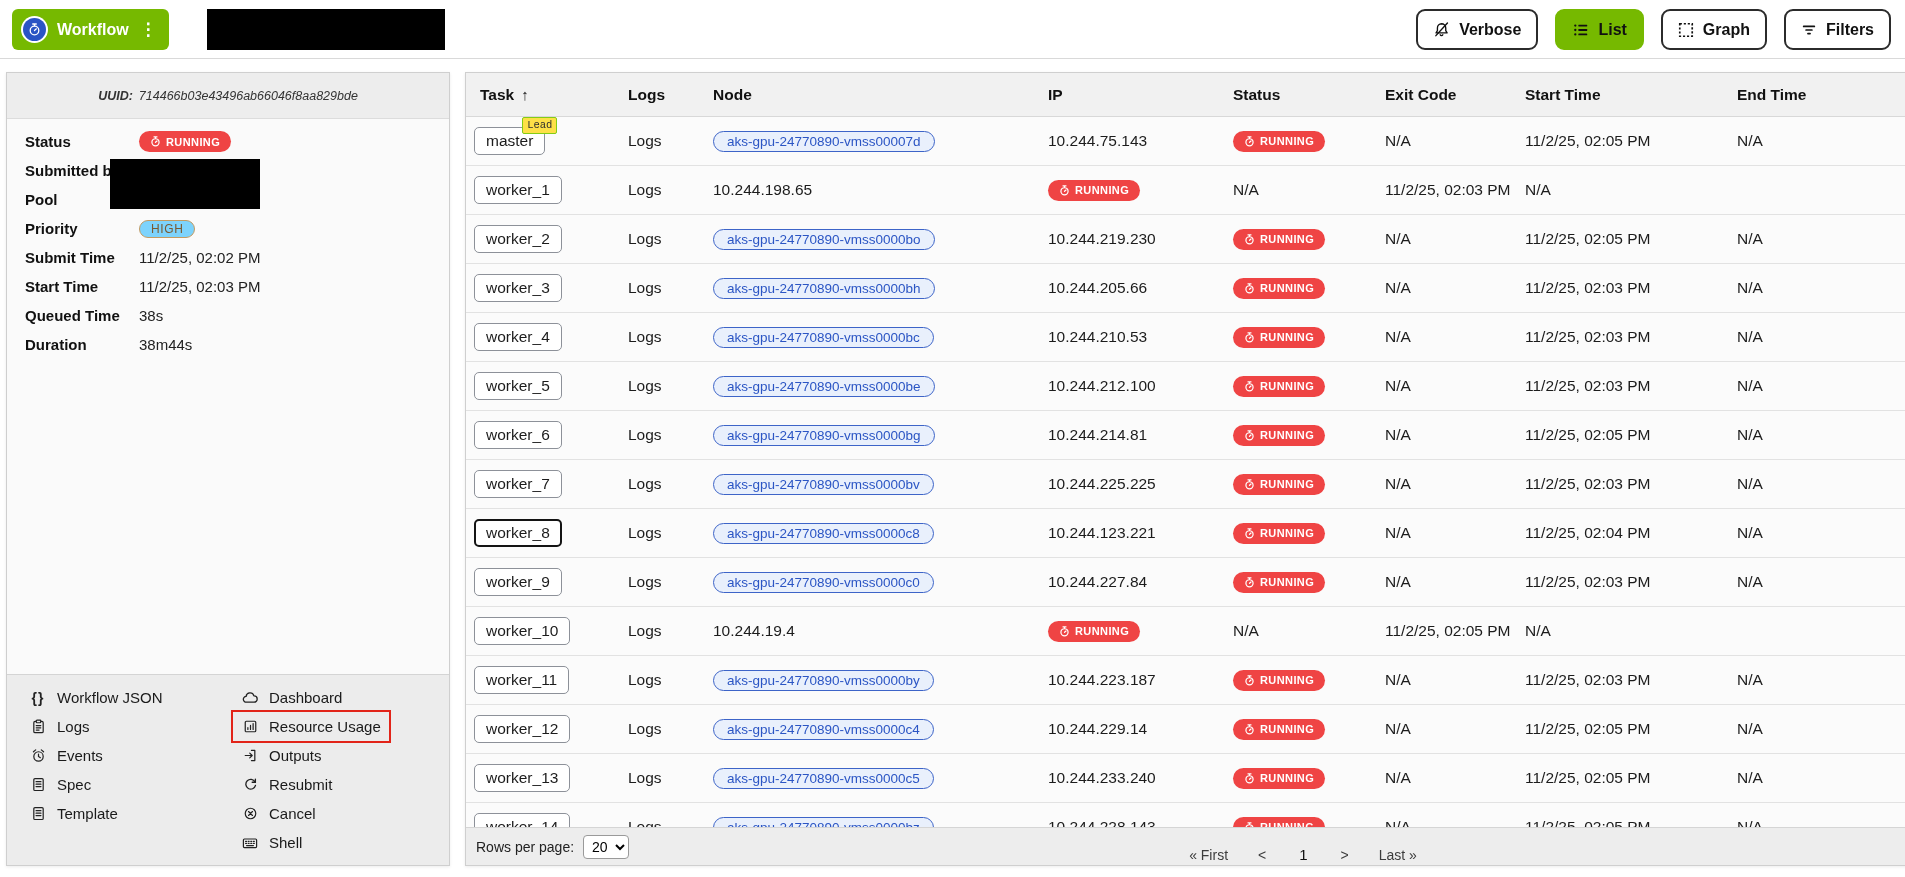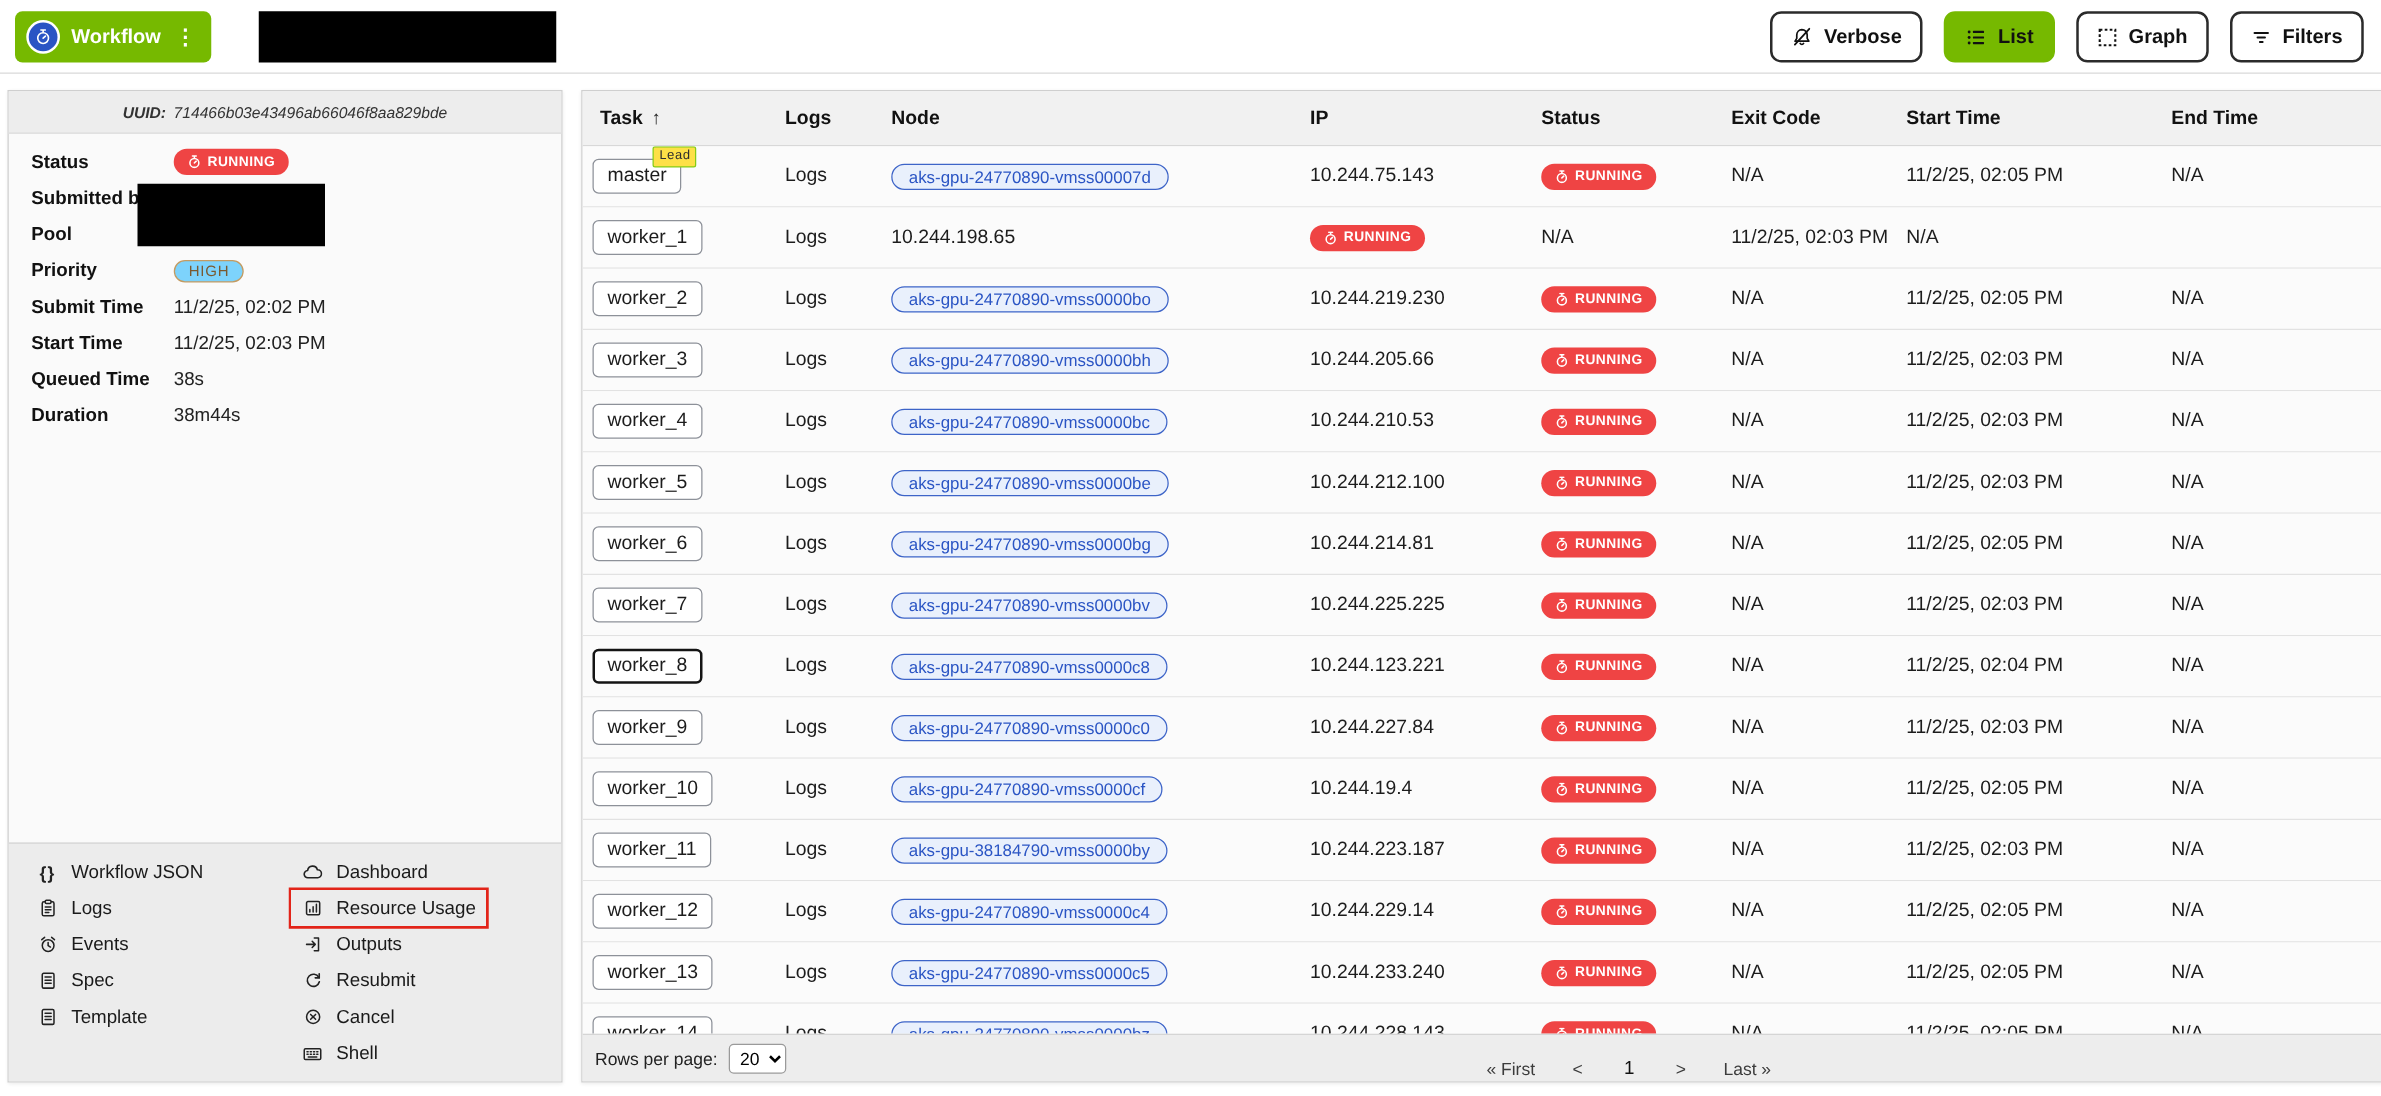--- a/index.html
+++ b/index.html
@@ -22,21 +22,21 @@
   .tb-btn { height: 41px; border: 2px solid #2b2b2b; border-radius: 9px; background: #fff; display: flex; align-items: center; gap: 9px;
     padding: 0 15px; font-size: 16px; font-weight: 600; color: #111; font-family: inherit; cursor: pointer; }
   .tb-btn.active { background: #76b900; border-color: #76b900; padding-left: 16px; }
 
   
   .details-panel { position: absolute; left: 6px; top: 72px; width: 444px; height: 794px; background: #fafafa;
     border: 1px solid #cfcfcf; box-shadow: 0 1px 3px rgba(0,0,0,.08); }
   .dp-header { height: 46px; background: #76b900; display: flex; align-items: center; justify-content: space-between;
     padding: 0 16px; font-weight: bold; font-size: 16.5px; color: #141414; }
   .dp-close { font-size: 17px; color: #141414; cursor: pointer; background: none; border: none; }
-  .dp-uuid { height: 34px; background: #ededed; border-bottom: 1px solid #dcdcdc; display: flex; align-items: center;
+  .dp-uuid { height: 46px; background: #ededed; border-bottom: 1px solid #dcdcdc; display: flex; align-items: center;
     justify-content: center; gap: 6px; font-size: 12.5px; font-style: italic; color: #333; }
   .dp-uuid b { font-weight: bold; }
   .dp-fields { padding: 8px 18px 0 18px; position: relative; }
   .dp-row { display: flex; align-items: center; height: 29px; }
   .dp-label { width: 114px; flex-shrink: 0; font-weight: bold; font-size: 15px; color: #111; }
   .dp-value { font-size: 15px; color: #222; }
   .dp-redacted { position: absolute; left: 103px; top: 40px; width: 150px; height: 50px; background: #000; }
   .badge-running { background: #ef4444; color: #fff; border-radius: 11px; height: 21px; padding: 0 11px;
     display: inline-flex; align-items: center; gap: 5px; font-size: 11px; font-weight: bold; letter-spacing: .4px; }
   .badge-high { display: inline-block; border: 1.5px solid #c39b62; background: #7dd3fc; color: #7a5a31; border-radius: 11px;
@@ -580,21 +580,20 @@
     <div class="td"></div>
   </div>
       <div class="t-row">
     <div class="td td-task">
       <span class="task-box">
         <span>worker_10</span>
         
       </span>
     </div>
     <div class="td"><a class="logs-link">Logs</a></div>
-    <div class="td"><span class="node-pill">aks-gpu-24770890-vmss0000cf</span></div>
     <div class="td">10.244.19.4</div>
     <div class="td">
       <span class="badge-running">
         <svg width="11" height="11" viewBox="0 0 16 16">
               <path d="M5.8 1.2h4.4M8 1.2v2" stroke="#fff" stroke-width="1.8" stroke-linecap="round"></path>
               <circle cx="8" cy="9.2" r="5.2" fill="none" stroke="#fff" stroke-width="1.8"></circle>
               <path d="M8 9.2l2.2-2" stroke="#fff" stroke-width="1.8" stroke-linecap="round"></path>
             </svg>
         <span>RUNNING</span>
       </span>
@@ -605,21 +604,21 @@
     <div class="td"></div>
   </div>
       <div class="t-row">
     <div class="td td-task">
       <span class="task-box">
         <span>worker_11</span>
         
       </span>
     </div>
     <div class="td"><a class="logs-link">Logs</a></div>
-    <div class="td"><span class="node-pill">aks-gpu-38184790-vmss0000by</span></div>
+    <div class="td"><span class="node-pill">aks-gpu-24770890-vmss0000by</span></div>
     <div class="td">10.244.223.187</div>
     <div class="td">
       <span class="badge-running">
         <svg width="11" height="11" viewBox="0 0 16 16">
               <path d="M5.8 1.2h4.4M8 1.2v2" stroke="#fff" stroke-width="1.8" stroke-linecap="round"></path>
               <circle cx="8" cy="9.2" r="5.2" fill="none" stroke="#fff" stroke-width="1.8"></circle>
               <path d="M8 9.2l2.2-2" stroke="#fff" stroke-width="1.8" stroke-linecap="round"></path>
             </svg>
         <span>RUNNING</span>
       </span>

